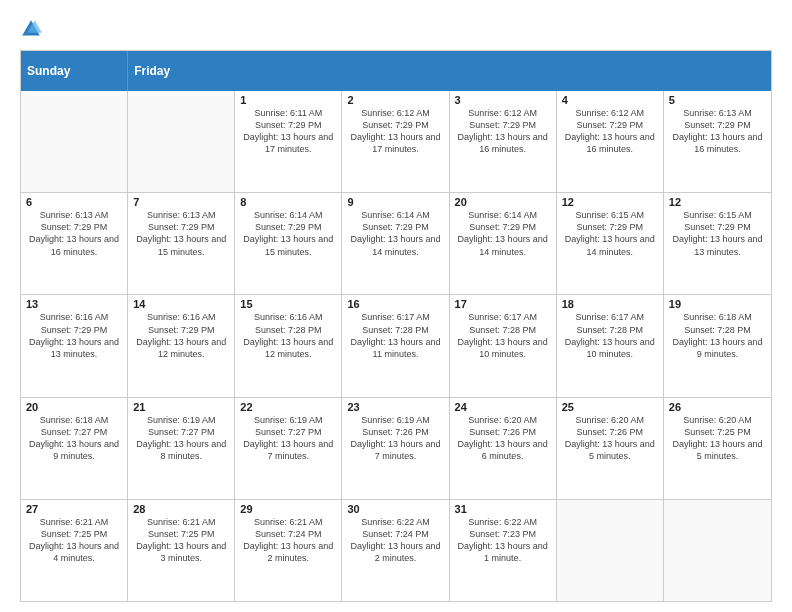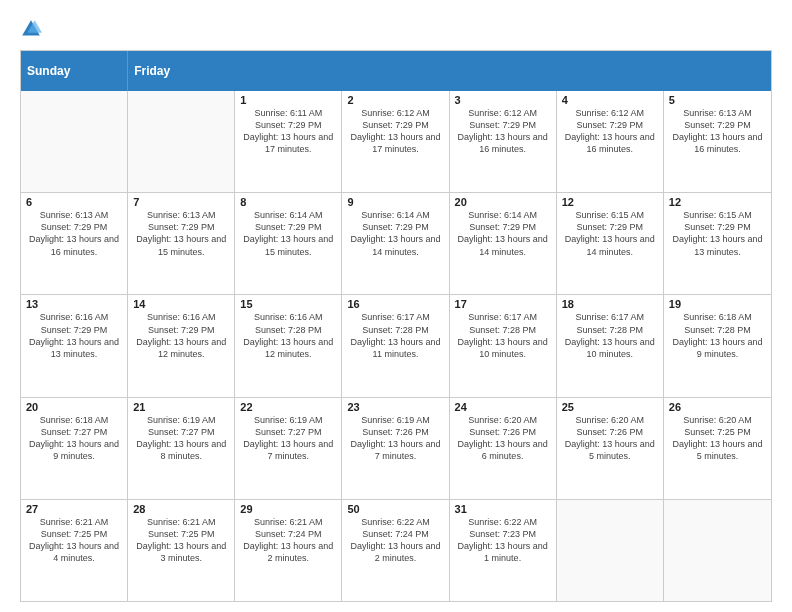--- a/index.html
+++ b/index.html
@@ -257,21 +257,21 @@
           </div>
           <div class="cal-cell">
             <div class="day-num">28</div>
             <div class="cell-info">Sunrise: 6:21 AM<br>Sunset: 7:25 PM<br>Daylight: 13 hours and 3 minutes.</div>
           </div>
           <div class="cal-cell">
             <div class="day-num">29</div>
             <div class="cell-info">Sunrise: 6:21 AM<br>Sunset: 7:24 PM<br>Daylight: 13 hours and 2 minutes.</div>
           </div>
           <div class="cal-cell">
-            <div class="day-num">50</div>
+            <div class="day-num">30</div>
             <div class="cell-info">Sunrise: 6:22 AM<br>Sunset: 7:24 PM<br>Daylight: 13 hours and 2 minutes.</div>
           </div>
           <div class="cal-cell">
             <div class="day-num">31</div>
             <div class="cell-info">Sunrise: 6:22 AM<br>Sunset: 7:23 PM<br>Daylight: 13 hours and 1 minute.</div>
           </div>
           <div class="cal-cell empty"></div>
           <div class="cal-cell empty"></div>
         </div>
       </div>

